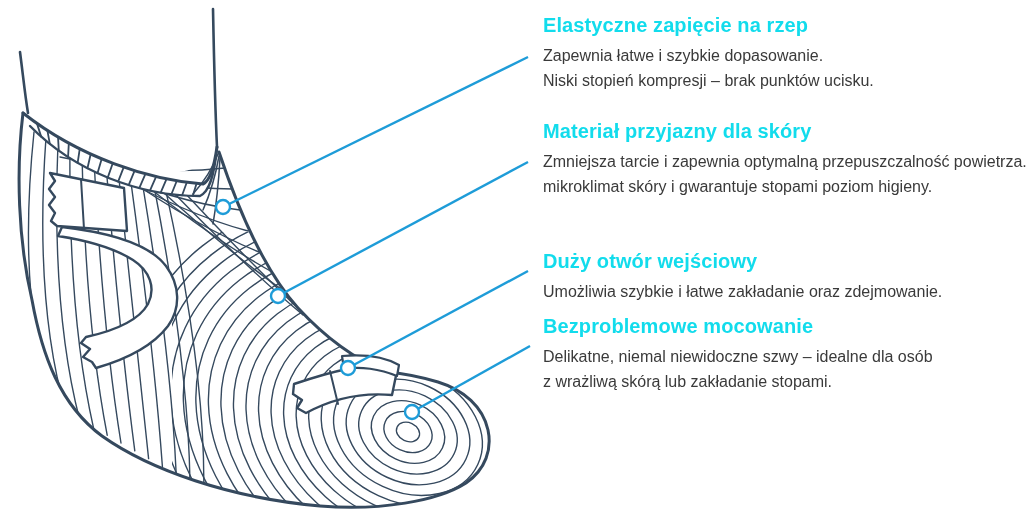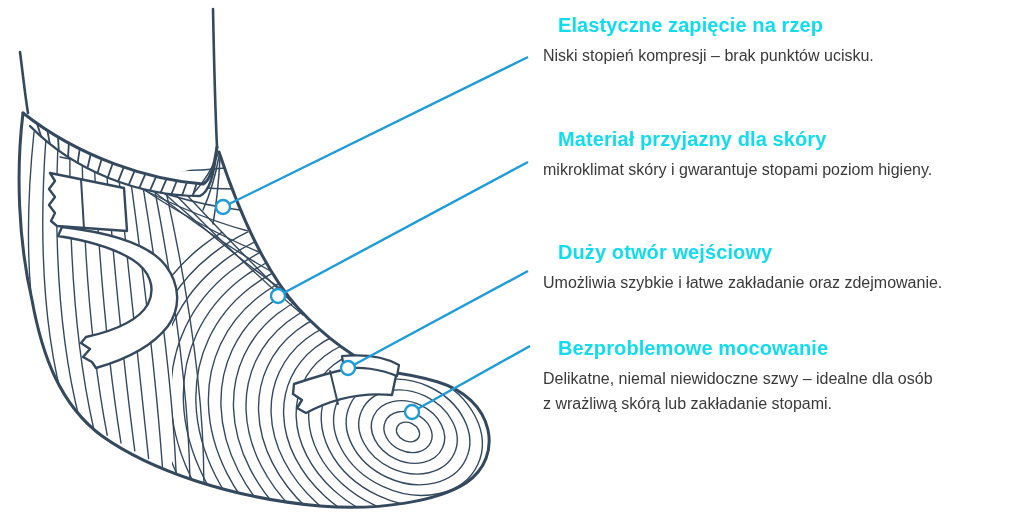--- a/index.html
+++ b/index.html
@@ -3,21 +3,21 @@
 <meta charset="utf-8">
 <style>
   html,body{margin:0;padding:0;background:#fff;}
   .canvas{
     position:relative;width:1028px;height:514px;background:var(--bg,#fff);
     overflow:hidden;font-family:"Liberation Sans","DejaVu Sans",sans-serif;
   }
   .illustration{position:absolute;left:0;top:0;width:1028px;height:514px;}
   .callout-block{position:absolute;left:543px;width:480px;}
   .callout-heading{
-    margin:0 0 6px 15px;font-size:20px;font-weight:700;color:var(--heading,#12dcec);
+    margin:0 0 6px 0;font-size:20px;font-weight:700;color:var(--heading,#12dcec);
     letter-spacing:.1px;white-space:nowrap;
   }
   .callout-body{margin:0;font-size:16px;line-height:25.4px;color:var(--body,#3a3a3a);white-space:nowrap;}
 </style>
 </head>
 <body>
 
 <div class="canvas">
 
   <svg class="illustration" viewBox="0 0 1028 514" xmlns="http://www.w3.org/2000/svg">
@@ -146,31 +146,33 @@
         <circle cx="278" cy="296" r="7" fill="#ffffff" stroke="#1e9cd8" stroke-width="2.4"></circle>
         <line x1="348" y1="368" x2="528" y2="271" stroke="#1e9cd8" stroke-width="2.4"></line>
         <circle cx="348" cy="368" r="7" fill="#ffffff" stroke="#1e9cd8" stroke-width="2.4"></circle>
         <line x1="412" y1="412" x2="530" y2="346" stroke="#1e9cd8" stroke-width="2.4"></line>
         <circle cx="412" cy="412" r="7" fill="#ffffff" stroke="#1e9cd8" stroke-width="2.4"></circle>
       </g>
   </svg>
 
   <div class="callout-block" style="top: 14px;">
     <h3 class="callout-heading">Elastyczne zapięcie na rzep</h3>
+    <p class="callout-body">Zapewnia łatwe i szybkie dopasowanie.</p>
     <p class="callout-body">Niski stopień kompresji – brak punktów ucisku.</p>
   </div>
 
-  <div class="callout-block" style="top: 128px;">
+  <div class="callout-block" style="top: 120px;">
     <h3 class="callout-heading">Materiał przyjazny dla skóry</h3>
+    <p class="callout-body">Zmniejsza tarcie i zapewnia optymalną przepuszczalność powietrza.</p>
     <p class="callout-body">mikroklimat skóry i gwarantuje stopami poziom higieny.</p>
   </div>
 
-  <div class="callout-block" style="top: 241px;">
+  <div class="callout-block" style="top: 250px;">
     <h3 class="callout-heading">Duży otwór wejściowy</h3>
     <p class="callout-body">Umożliwia szybkie i łatwe zakładanie oraz zdejmowanie.</p>
   </div>
 
-  <div class="callout-block" style="top: 337px;">
+  <div class="callout-block" style="top: 315px;">
     <h3 class="callout-heading">Bezproblemowe mocowanie</h3>
     <p class="callout-body">Delikatne, niemal niewidoczne szwy – idealne dla osób</p>
     <p class="callout-body">z wrażliwą skórą lub zakładanie stopami.</p>
   </div>
 </div>
 
 </body></html>

